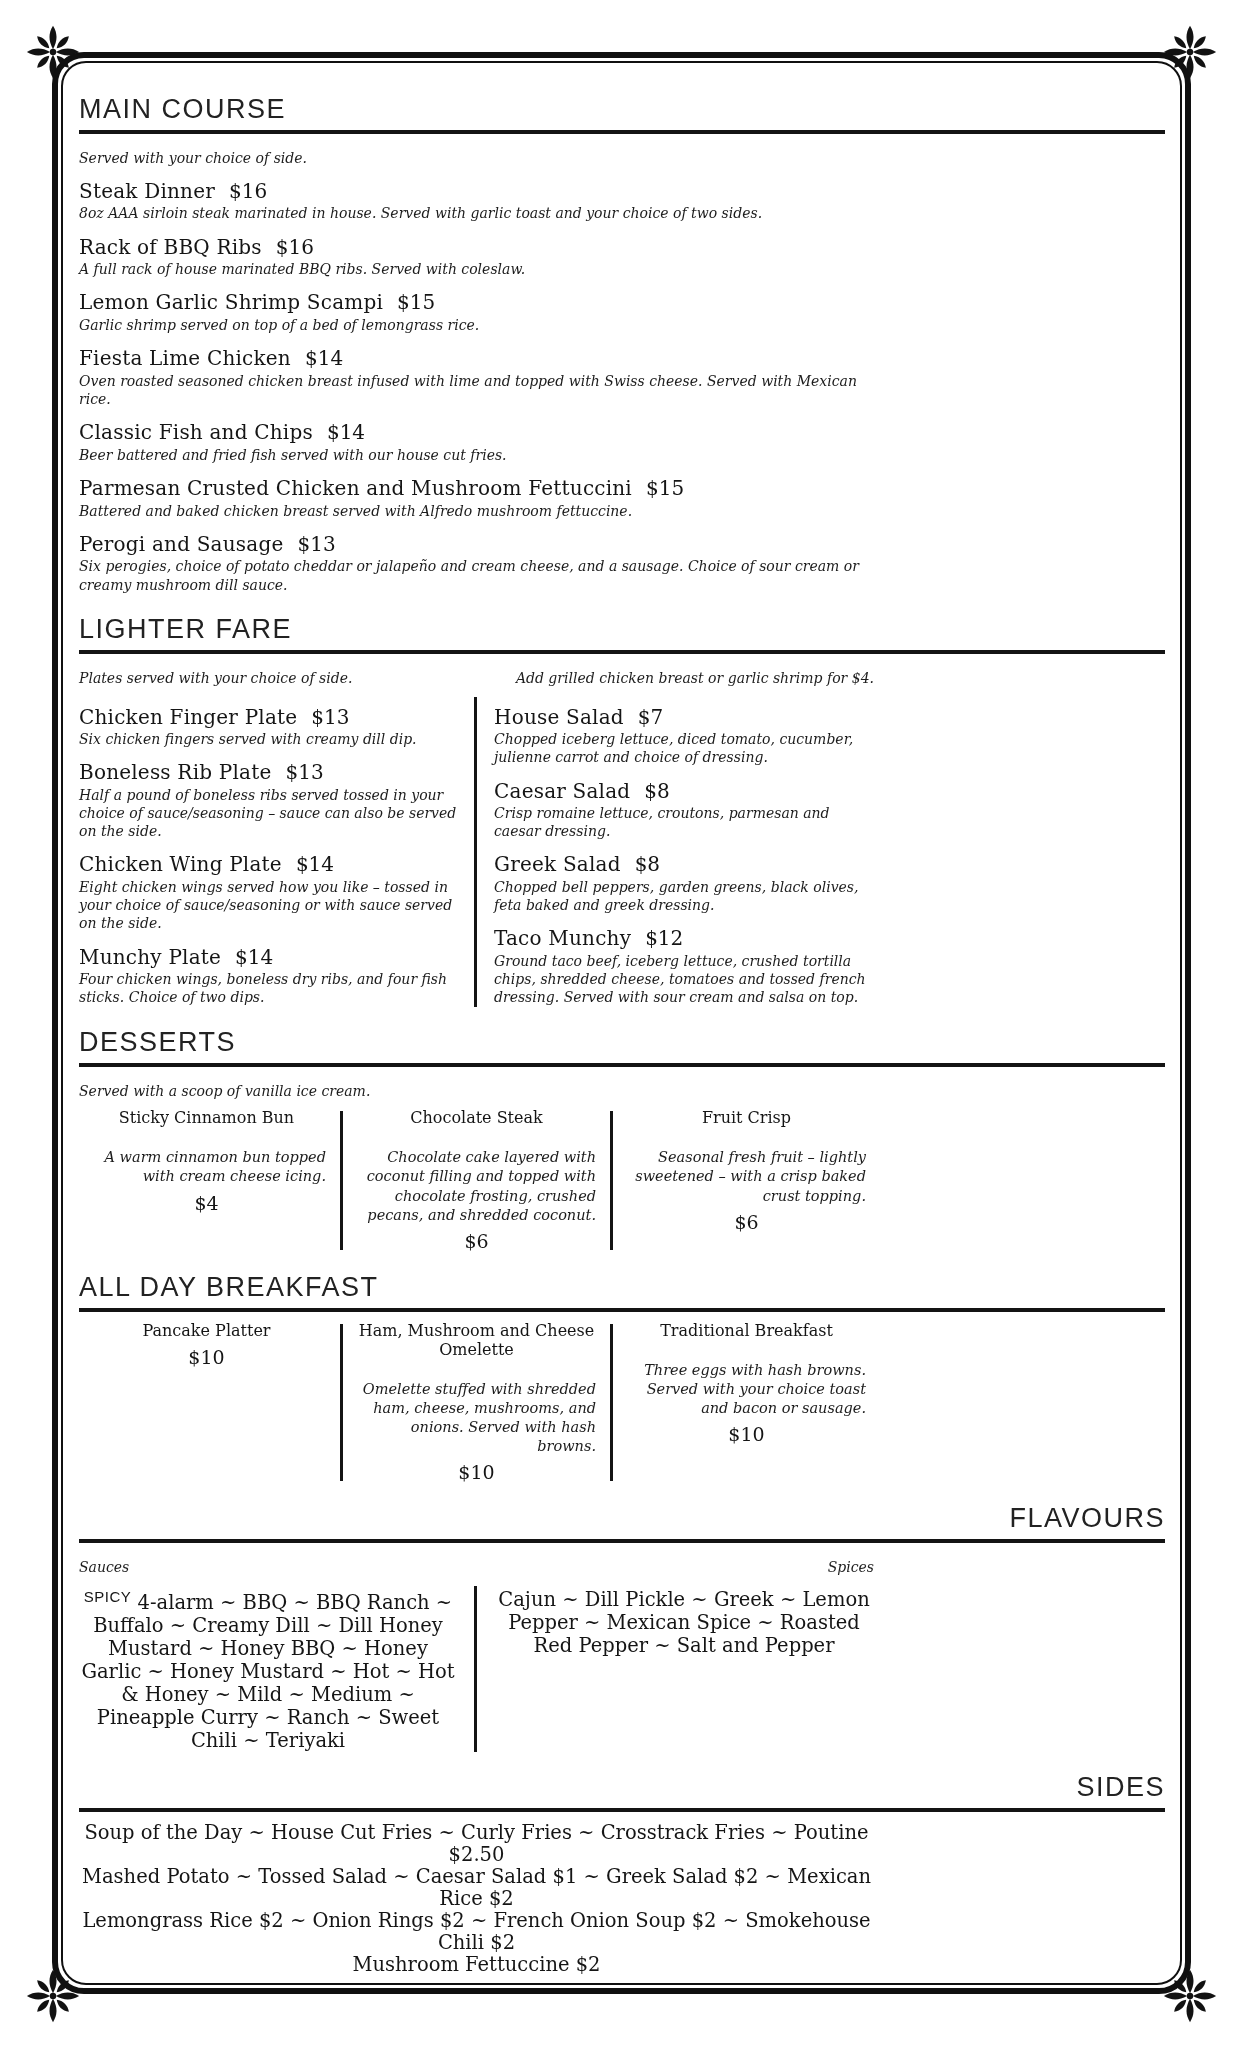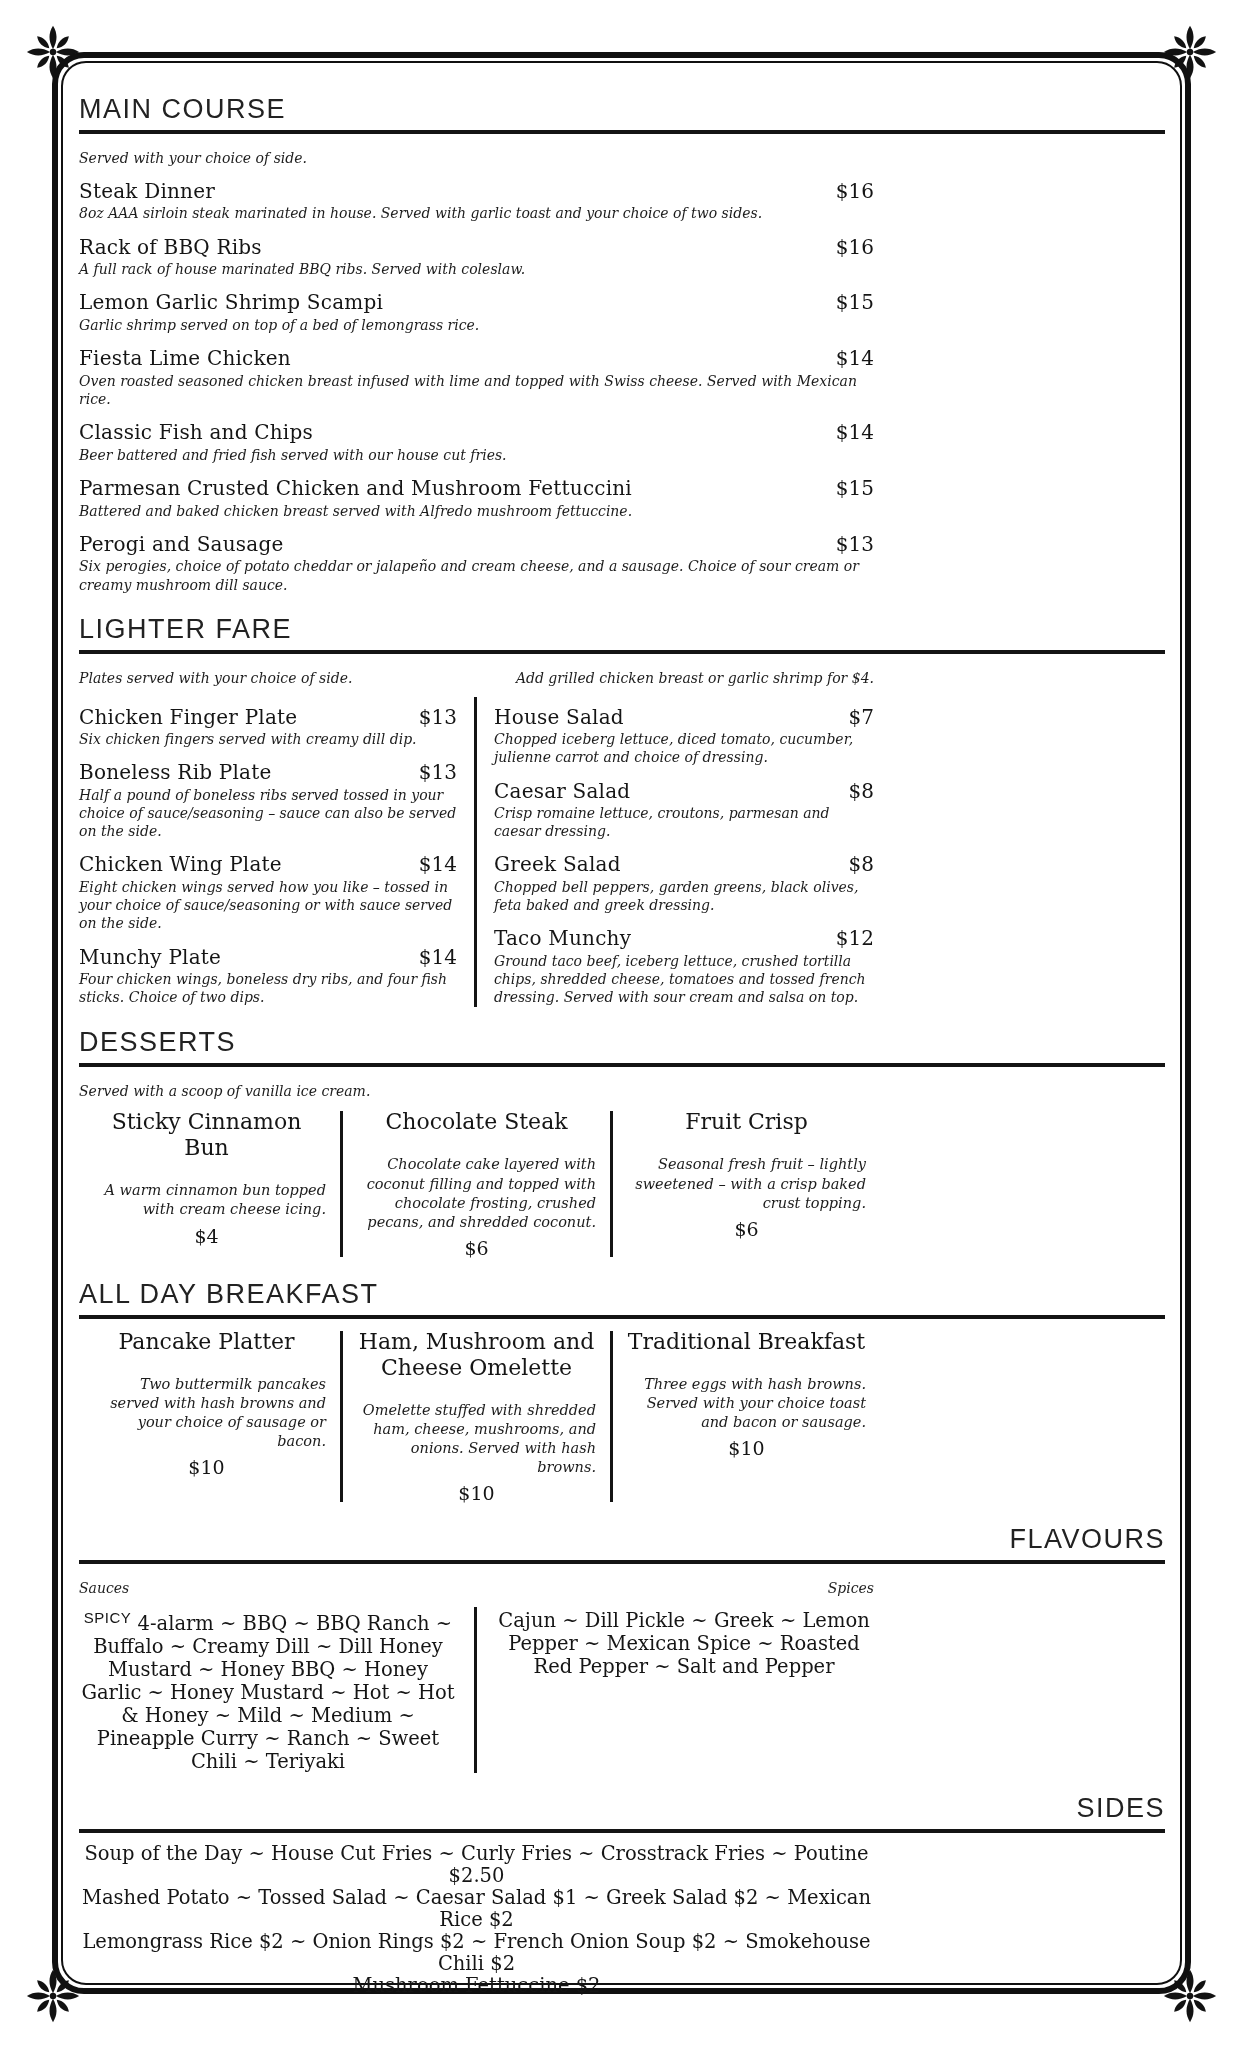--- a/index.html
+++ b/index.html
@@ -27,34 +27,34 @@
 
   .heading { font-family:"Liberation Sans", sans-serif; font-weight:300;
              font-size:27px; letter-spacing:1.5px; color:#222; line-height:1.15; }
   .heading.right { text-align:right; }
   .rule { height:4px; border-top:3px solid #141414; border-bottom:1.5px solid #141414; margin-top:5px; }
   .note { font-style:italic; font-size:14px; color:#1d1d1d; margin-top:16px; line-height:1.2; }
   .notes-row { display:flex; justify-content:space-between; width:795px;align-items:flex-end; }
 
   .body { width:795px; }
   .mc-item { margin-top:12px; }
-  .item-head { display:flex; justify-content:space-between; align-items:baseline; }
+  .item-head { display:flex; justify-content:flex-start; align-items:baseline; }
   .item-name { font-size:20px; line-height:1.18; letter-spacing:0.2px; }
   .item-price { font-size:20px; padding-left:14px; white-space:nowrap; }
   .item-desc { font-style:italic; font-size:14px; line-height:1.3; margin-top:1px; color:#1c1c1c; }
 
   .two-col { display:flex; width:795px; margin-top:6px; }
   .col-a { width:378px; }
   .col-b { flex:1; }
   .vdiv { width:3px; background:#141414; margin:4px 17px 0 17px; }
 
   .tri { display:flex; width:795px; margin-top:10px; text-align:center; }
   .tri-col { flex:1; padding:0 8px; }
   .tri .vdiv { width:3px; margin:2px 6px; }
-  .c-name { font-size:22px; line-height:1.18; }
+  .c-name { font-size:16px; line-height:1.18; }
   .c-desc { font-style:italic; font-size:14.5px; line-height:1.32; margin-top:20px; color:#1c1c1c;text-align:right; }
   .c-price { font-size:19px; margin-top:5px; }
 
   .flav-text { font-size:19.5px; line-height:1.18; text-align:center; padding-top:6px; }
   .spicy { font-size:15px; letter-spacing:0.5px; vertical-align:7px;
            font-family:"Liberation Sans", sans-serif; }
   .sides-lines { width:795px; text-align:center; font-size:19.5px; line-height:1.13; margin-top:10px; }
 </style>
 </head>
 <body>
@@ -273,21 +273,20 @@
         </div>
       </div>
     </div>
 
     <div class="section">
       <div class="heading">ALL DAY BREAKFAST</div>
       <div class="rule"></div>
       <div class="tri">
         <div class="tri-col">
           <div class="c-name">Pancake Platter</div>
-          <div class="c-desc">Two buttermilk pancakes served with hash browns and your choice of sausage or bacon.</div>
           <div class="c-price">$10</div>
         </div>
         <div class="vdiv"></div>
         <div class="tri-col">
           <div class="c-name">Ham, Mushroom and Cheese Omelette</div>
           <div class="c-desc">Omelette stuffed with shredded ham, cheese, mushrooms, and onions. Served with hash browns.</div>
           <div class="c-price">$10</div>
         </div>
         <div class="vdiv"></div>
         <div class="tri-col">

